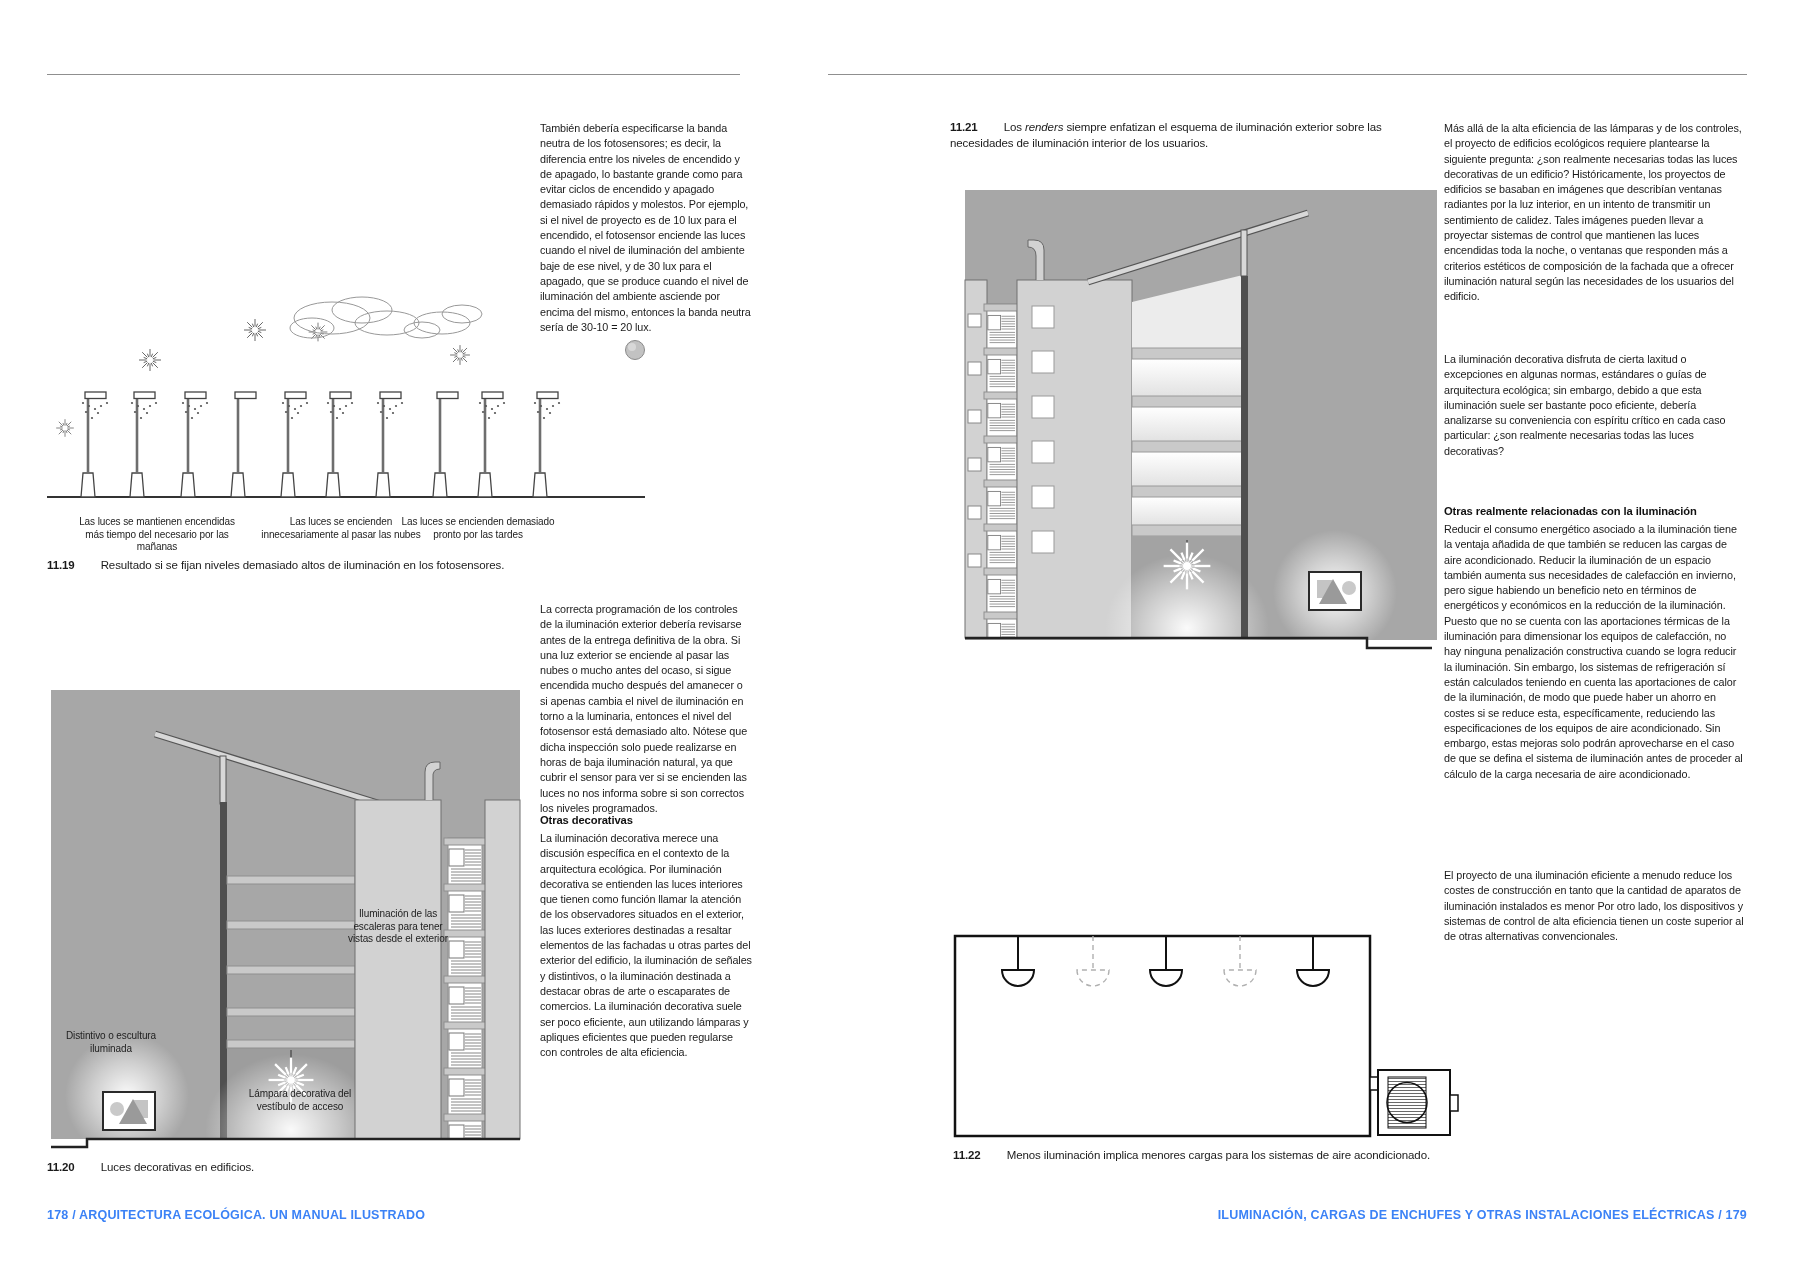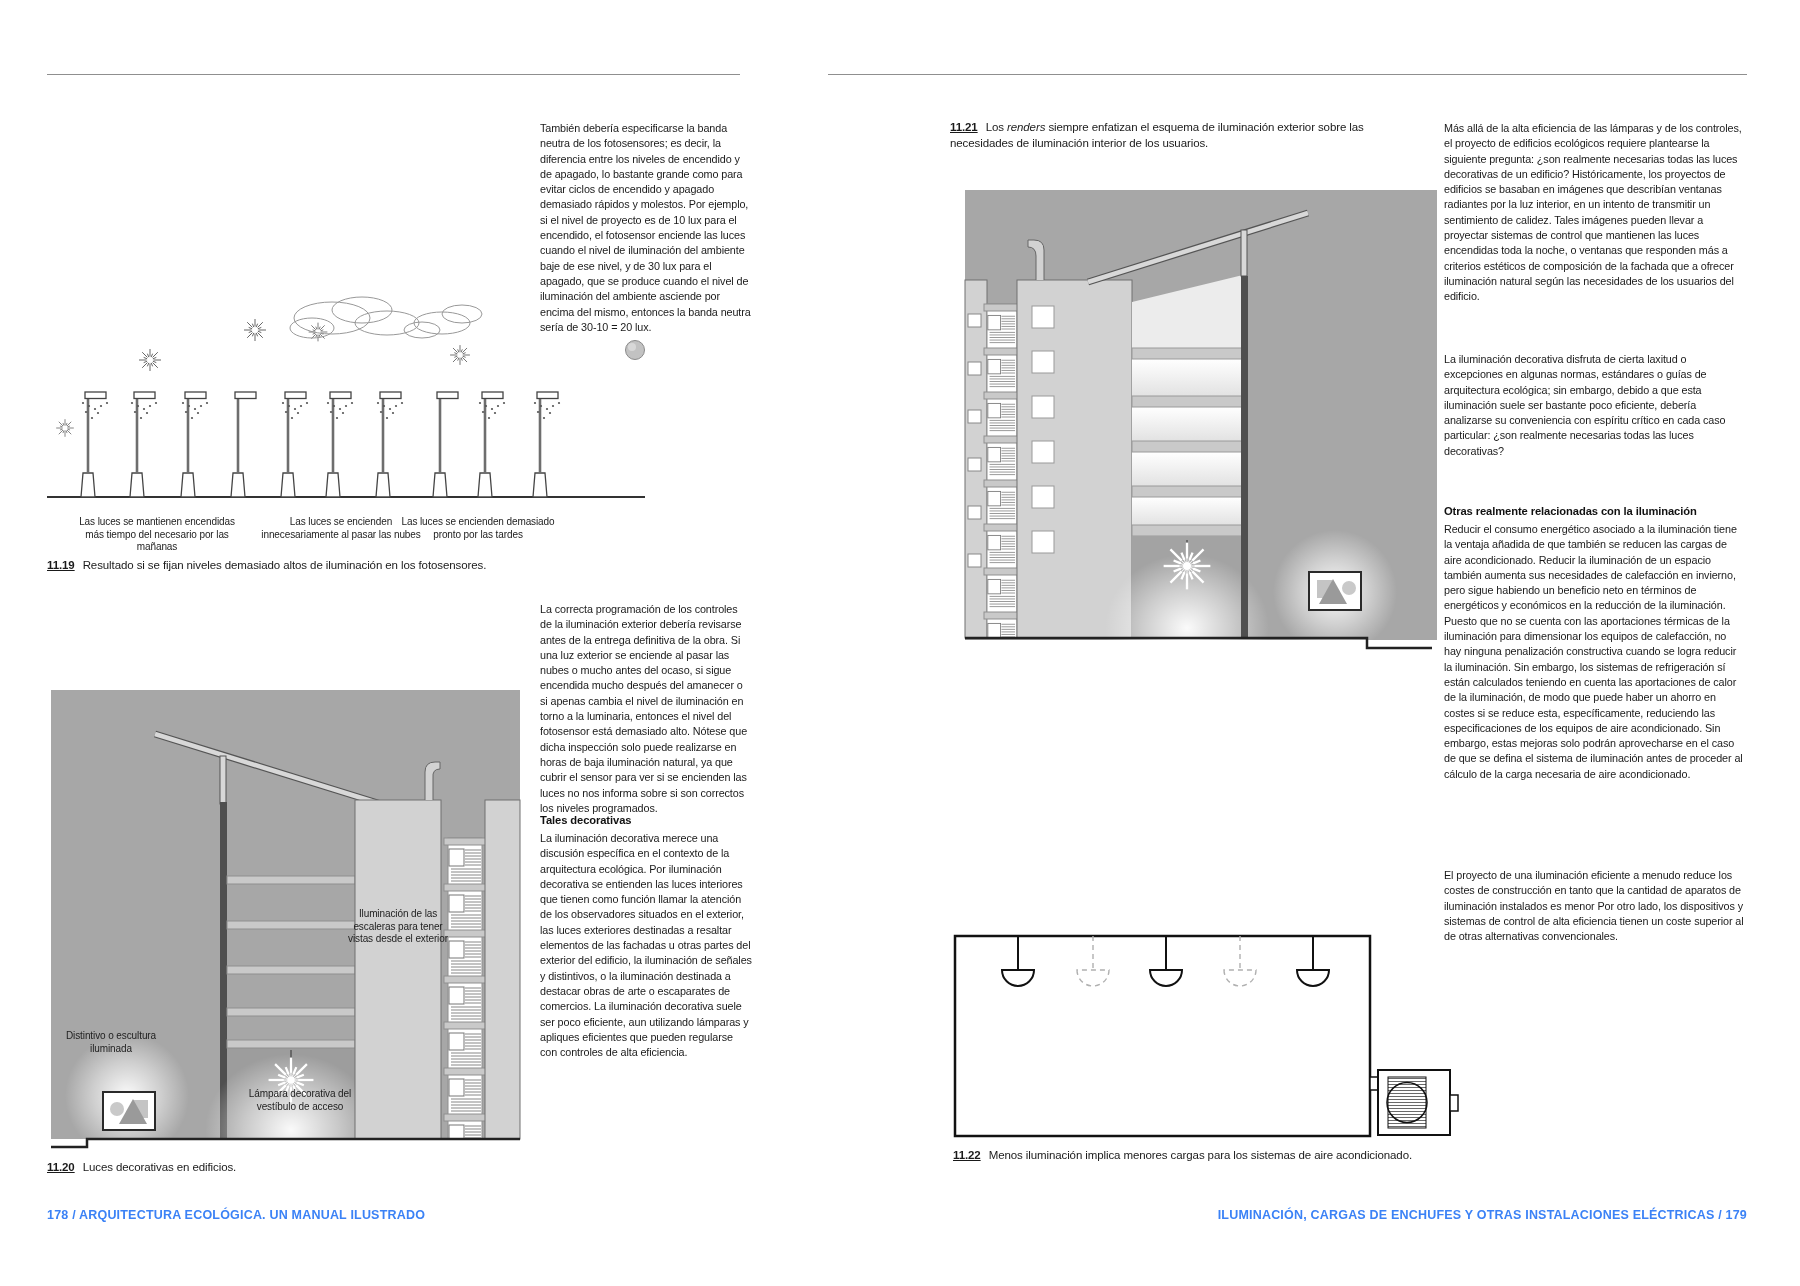--- a/index.html
+++ b/index.html
@@ -14,21 +14,21 @@
     color:#1a1a1a;text-align:left;
   }
   .para.narrow{width:212px;}
   .para.wide{width:302px;}
   .heading{
     position:absolute;font-size:11.2px;font-weight:bold;letter-spacing:-0.1px;color:#111;
   }
   .figcap{
     position:absolute;font-size:11.5px;line-height:15.5px;color:#1a1a1a;letter-spacing:-0.1px;
   }
-  .figcap .fignum{font-weight:bold;margin-right:8px;text-decoration:underline;}
+  .figcap .fignum{font-weight:bold;margin-right:26px;}
   .figlabel{
     position:absolute;font-size:10px;line-height:12.6px;text-align:center;color:#222;
     letter-spacing:-0.1px;
   }
   .footer{
     position:absolute;top:1208px;font-size:12.5px;font-weight:bold;letter-spacing:0.2px;color:#3b82f6;
     white-space:nowrap;
   }
   .footer.left{left:47px;}
   .footer.right{right:53px;text-align:right;}
@@ -169,21 +169,21 @@
 
 <div class="figlabel" style="left:72px;top:516px;width:170px;">Las luces se mantienen encendidas más tiempo del necesario por las mañanas</div>
 <div class="figlabel" style="left:256px;top:516px;width:170px;">Las luces se encienden innecesariamente al pasar las nubes</div>
 <div class="figlabel" style="left:395px;top:516px;width:166px;">Las luces se encienden demasiado pronto por las tardes</div>
 
 <div class="figcap" style="left:47px;top:558px;width:690px;">
   <span class="fignum">11.19</span><span>Resultado si se fijan niveles demasiado altos de iluminación en los fotosensores.</span>
 </div>
 
 <div class="para narrow" style="left:540px;top:602px;">La correcta programación de los controles de la iluminación exterior debería revisarse antes de la entrega definitiva de la obra. Si una luz exterior se enciende al pasar las nubes o mucho antes del ocaso, si sigue encendida mucho después del amanecer o si apenas cambia el nivel de iluminación en torno a la luminaria, entonces el nivel del fotosensor está demasiado alto. Nótese que dicha inspección solo puede realizarse en horas de baja iluminación natural, ya que cubrir el sensor para ver si se encienden las luces no nos informa sobre si son correctos los niveles programados.</div>
-<div class="heading" style="left:540px;top:814px;">Tales decorativas</div>
+<div class="heading" style="left:540px;top:814px;">Otras decorativas</div>
 <div class="para narrow" style="left:540px;top:831px;">La iluminación decorativa merece una discusión específica en el contexto de la arquitectura ecológica. Por iluminación decorativa se entienden las luces interiores que tienen como función llamar la atención de los observadores situados en el exterior, las luces exteriores destinadas a resaltar elementos de las fachadas u otras partes del exterior del edificio, la iluminación de señales y distintivos, o la iluminación destinada a destacar obras de arte o escaparates de comercios. La iluminación decorativa suele ser poco eficiente, aun utilizando lámparas y apliques eficientes que pueden regularse con controles de alta eficiencia.</div>
 
 <svg style="left:47px;top:688px;" width="475" height="462" viewBox="0 0 475 462">
   <rect x="4" y="2" width="469" height="449" fill="#a7a7a7"></rect>
   <circle cx="80" cy="408" r="62" fill="url(#glow)"></circle>
 
   <g>
     <line x1="108" y1="46" x2="334" y2="116" stroke="#555" stroke-width="7"></line>
     <line x1="108" y1="46" x2="334" y2="116" stroke="#d8d8d8" stroke-width="4.5"></line>
     <rect x="173" y="68" width="6" height="48" fill="#d8d8d8" stroke="#555" stroke-width="1"></rect>

